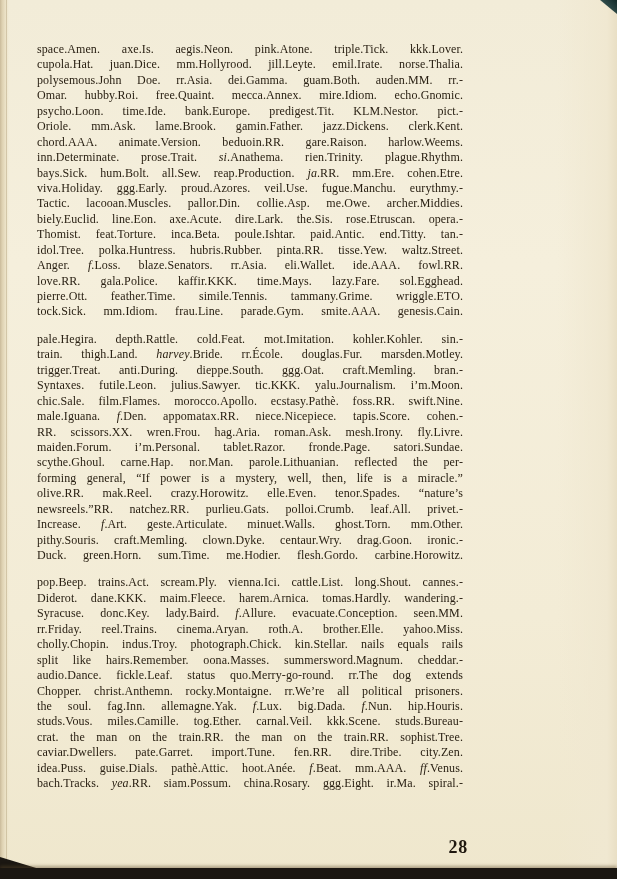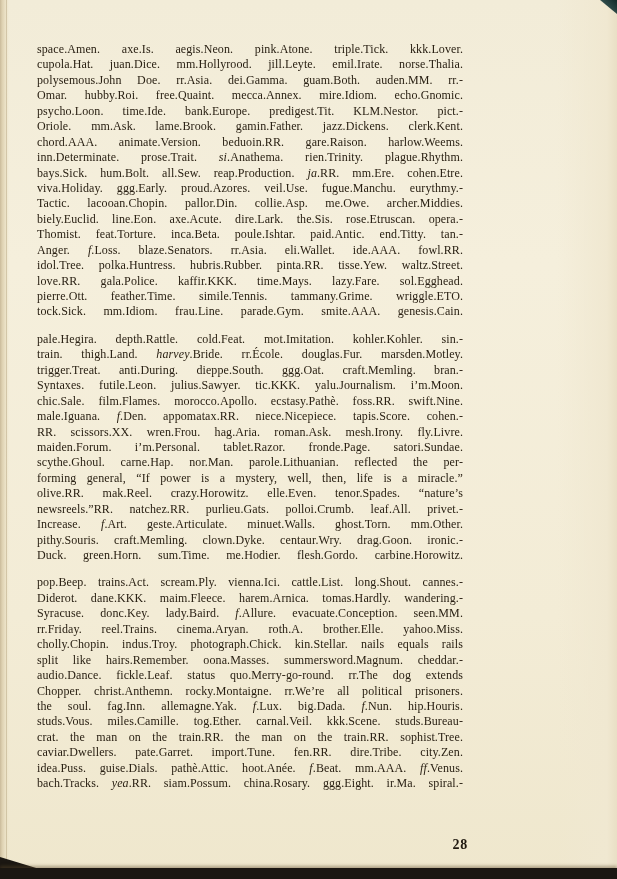--- a/index.html
+++ b/index.html
@@ -44,21 +44,21 @@
   .line i {
     font-style: italic;
   }
   .page-num {
     position: absolute;
     top: 837px;
     left: 37px;
     width: 431px;
     text-align: right;
     font-weight: bold;
-    font-size: 14px;
+    font-size: 18px;
     letter-spacing: 0.8px;
     color: #201910;
   }
   .corner-tr {
     position: absolute;
     top: 0;
     right: 0;
     width: 20px;
     height: 14px;
     background: linear-gradient(225deg, #132a29 0%, #2d4a48 45%, rgba(45,74,72,0) 75%);
@@ -103,25 +103,25 @@
         <div class="line">space.Amen. axe.Is. aegis.Neon. pink.Atone. triple.Tick. kkk.Lover.</div>
         <div class="line">cupola.Hat. juan.Dice. mm.Hollyrood. jill.Leyte. emil.Irate. norse.Thalia.</div>
         <div class="line">polysemous.John Doe. rr.Asia. dei.Gamma. guam.Both. auden.MM. rr.-</div>
         <div class="line">Omar. hubby.Roi. free.Quaint. mecca.Annex. mire.Idiom. echo.Gnomic.</div>
         <div class="line">psycho.Loon. time.Ide. bank.Europe. predigest.Tit. KLM.Nestor. pict.-</div>
         <div class="line">Oriole. mm.Ask. lame.Brook. gamin.Father. jazz.Dickens. clerk.Kent.</div>
         <div class="line">chord.AAA. animate.Version. beduoin.RR. gare.Raison. harlow.Weems.</div>
         <div class="line">inn.Determinate. prose.Trait. <i>si</i>.Anathema. rien.Trinity. plague.Rhythm.</div>
         <div class="line">bays.Sick. hum.Bolt. all.Sew. reap.Production. <i>ja</i>.RR. mm.Ere. cohen.Etre.</div>
         <div class="line">viva.Holiday. ggg.Early. proud.Azores. veil.Use. fugue.Manchu. eurythmy.-</div>
-        <div class="line">Tactic. lacooan.Chopin. pallor.Din. collie.Asp. me.Owe. archer.Middies.</div>
+        <div class="line">Tactic. lacooan.Muscles. pallor.Din. collie.Asp. me.Owe. archer.Middies.</div>
         <div class="line">biely.Euclid. line.Eon. axe.Acute. dire.Lark. the.Sis. rose.Etruscan. opera.-</div>
         <div class="line">Thomist. feat.Torture. inca.Beta. poule.Ishtar. paid.Antic. end.Titty. tan.-</div>
+        <div class="line">idol.Tree. polka.Huntress. hubris.Rubber. pinta.RR. tisse.Yew. waltz.Street.</div>
         <div class="line">Anger. <i>f</i>.Loss. blaze.Senators. rr.Asia. eli.Wallet. ide.AAA. fowl.RR.</div>
-        <div class="line">idol.Tree. polka.Huntress. hubris.Rubber. pinta.RR. tisse.Yew. waltz.Street.</div>
         <div class="line">love.RR. gala.Police. kaffir.KKK. time.Mays. lazy.Fare. sol.Egghead.</div>
         <div class="line">pierre.Ott. feather.Time. simile.Tennis. tammany.Grime. wriggle.ETO.</div>
         <div class="line">tock.Sick. mm.Idiom. frau.Line. parade.Gym. smite.AAA. genesis.Cain.</div>
       </div>
     <div class="para">
         <div class="line">pale.Hegira. depth.Rattle. cold.Feat. mot.Imitation. kohler.Kohler. sin.-</div>
         <div class="line">train. thigh.Land. <i>harvey</i>.Bride. rr.École. douglas.Fur. marsden.Motley.</div>
         <div class="line">trigger.Treat. anti.During. dieppe.South. ggg.Oat. craft.Memling. bran.-</div>
         <div class="line">Syntaxes. futile.Leon. julius.Sawyer. tic.KKK. yalu.Journalism. i’m.Moon.</div>
         <div class="line">chic.Sale. film.Flames. morocco.Apollo. ecstasy.Pathè. foss.RR. swift.Nine.</div>

